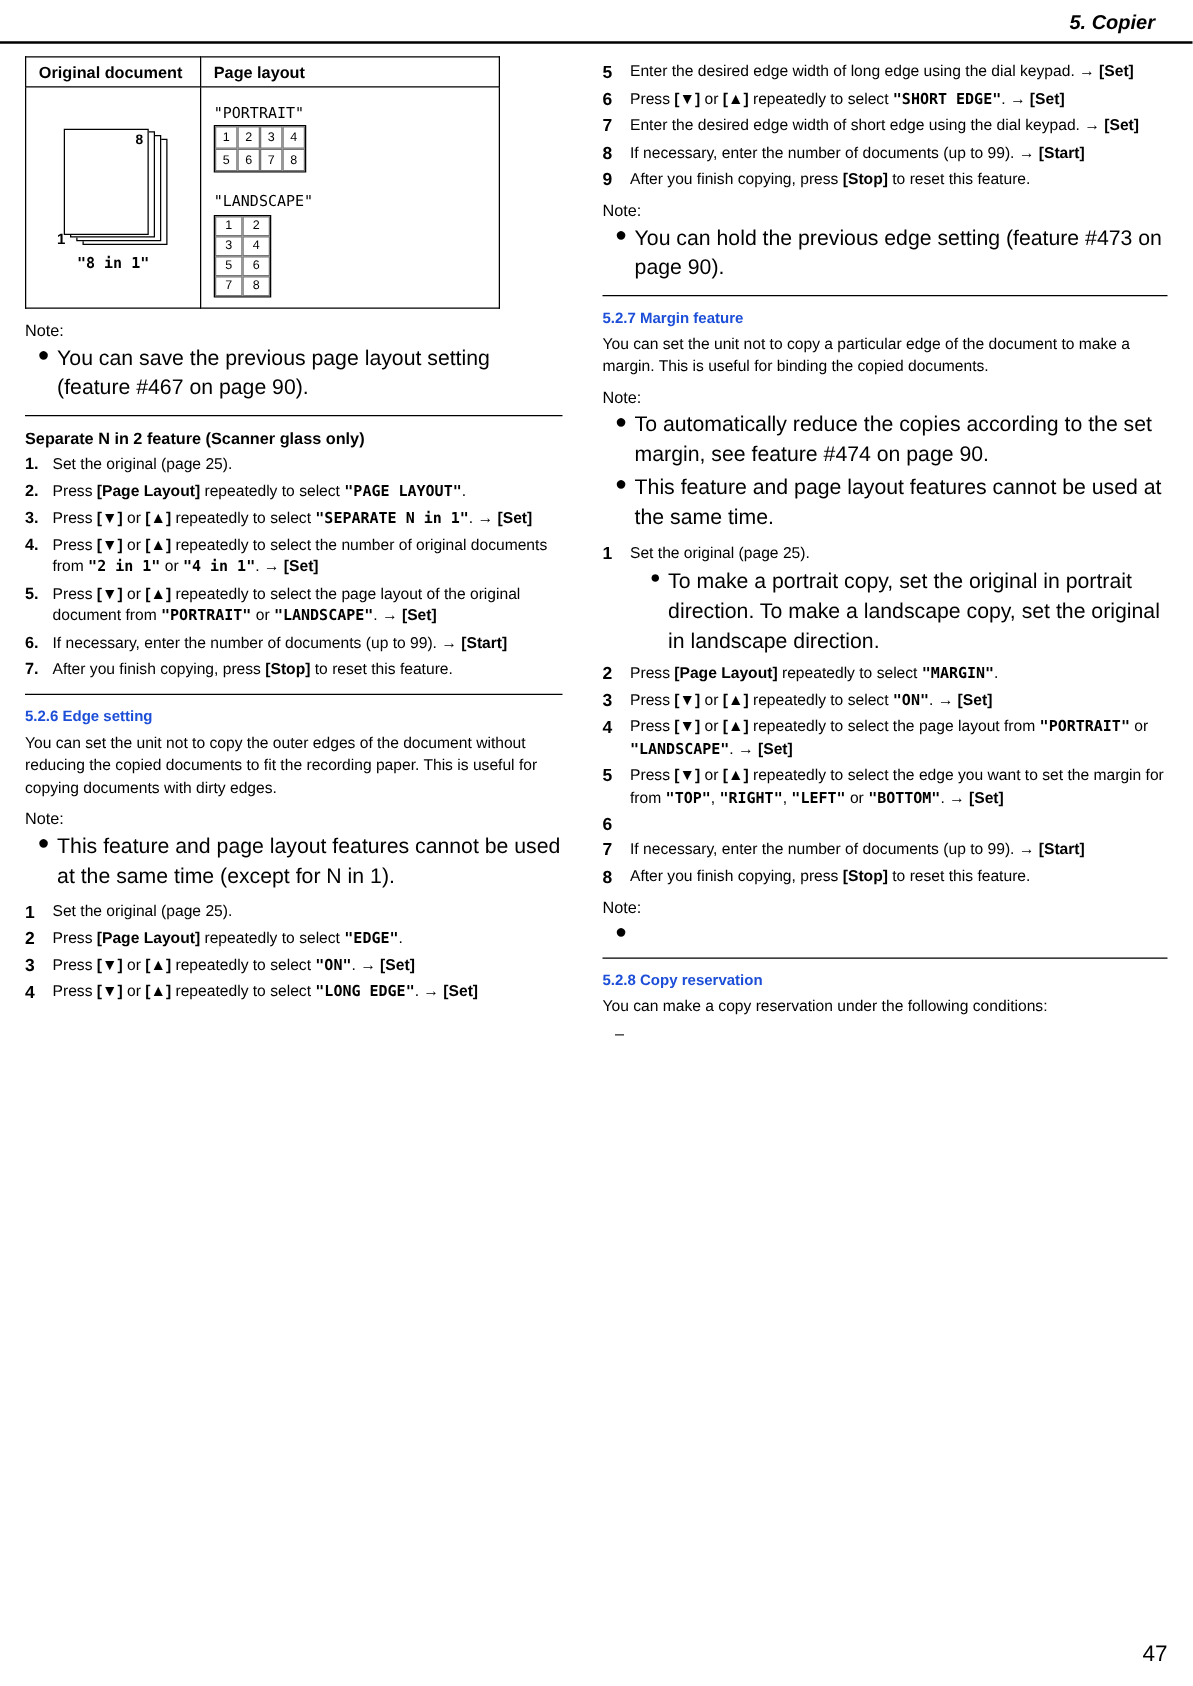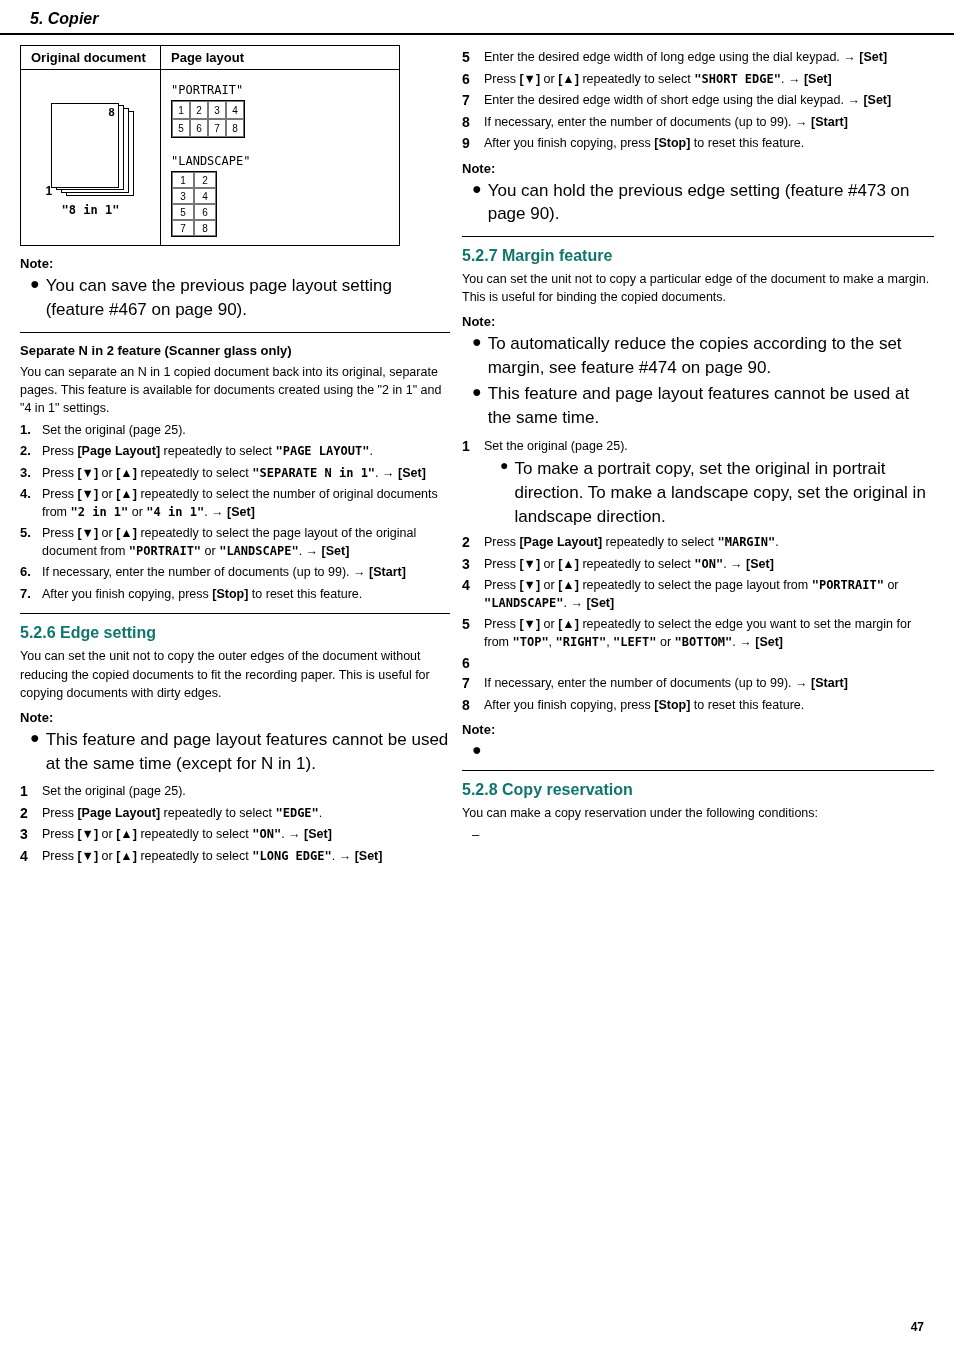--- a/index.html
+++ b/index.html
@@ -13,33 +13,33 @@
     }
     .page {
       width: 954px;
       min-height: 1349px;
       padding: 0;
       position: relative;
       display: flex;
       flex-direction: column;
     }
     .page-header {
-      text-align: left;
+      text-align: right;
       padding: 10px 30px 5px 30px;
       font-size: 16px;
       font-weight: bold;
       font-style: italic;
       border-bottom: 2px solid #000;
       margin-bottom: 10px;
     }
     .content-area {
       display: flex;
       flex: 1;
       padding: 0 20px;
-      gap: 12px;
+      gap: 32px;
     }
     .left-col {
       width: 430px;
       flex-shrink: 0;
     }
     .right-col {
       flex: 1;
     }
     
     .layout-table {
@@ -104,21 +104,21 @@
       display: flex;
       align-items: center;
       justify-content: center;
       font-size: 10px;
     }
     
     .note-section {
       margin: 8px 0;
     }
     .note-title {
-      font-weight: bold;
+      font-weight: normal;
       font-size: 13px;
       margin-bottom: 3px;
     }
     .note-bullet {
       display: flex;
       align-items: flex-start;
       margin: 2px 0;
       padding-left: 10px;
     }
     .bullet-dot {
@@ -163,31 +163,31 @@
     .list-content {
       font-size: 12.5px;
       line-height: 1.4;
     }
     .list-content code, .inline-code {
       font-family: monospace;
       font-weight: bold;
       font-size: 12px;
     }
     .section-heading {
-      color: #0f766e;
-      font-size: 16px;
+      color: #1d4ed8;
+      font-size: 12px;
       font-weight: bold;
       margin: 8px 0 5px 0;
     }
     .page-number {
       position: absolute;
       bottom: 15px;
-      right: 30px;
-      font-size: 12px;
-      font-weight: bold;
+      right: 20px;
+      font-size: 18px;
+      font-weight: normal;
     }
     .sub-bullet {
       display: flex;
       align-items: flex-start;
       margin: 2px 0 2px 16px;
     }
   </style>
 </head>
 <body>
 
@@ -257,21 +257,20 @@
         <div class="note-title">Note:</div>
         <div class="note-bullet">
           <span class="bullet-dot">●</span>
           <span class="note-text">You can save the previous page layout setting (feature #467 on page 90).</span>
         </div>
       </div>
 
       <hr class="section-rule">
 
       <div class="subsection-title">Separate N in 2 feature (Scanner glass only)</div>
-      <div class="body-text">You can separate an N in 1 copied document back into its original, separate pages. This feature is available for documents created using the "2 in 1" and "4 in 1" settings.</div>
 
       <ol class="numbered-list">
         <li>
           <span class="num">1.</span>
           <span class="list-content">Set the original (page 25).</span>
         </li>
         <li>
           <span class="num">2.</span>
           <span class="list-content">Press <strong>[Page Layout]</strong> repeatedly to select <strong><code>"PAGE LAYOUT"</code></strong>.</span>
         </li>

